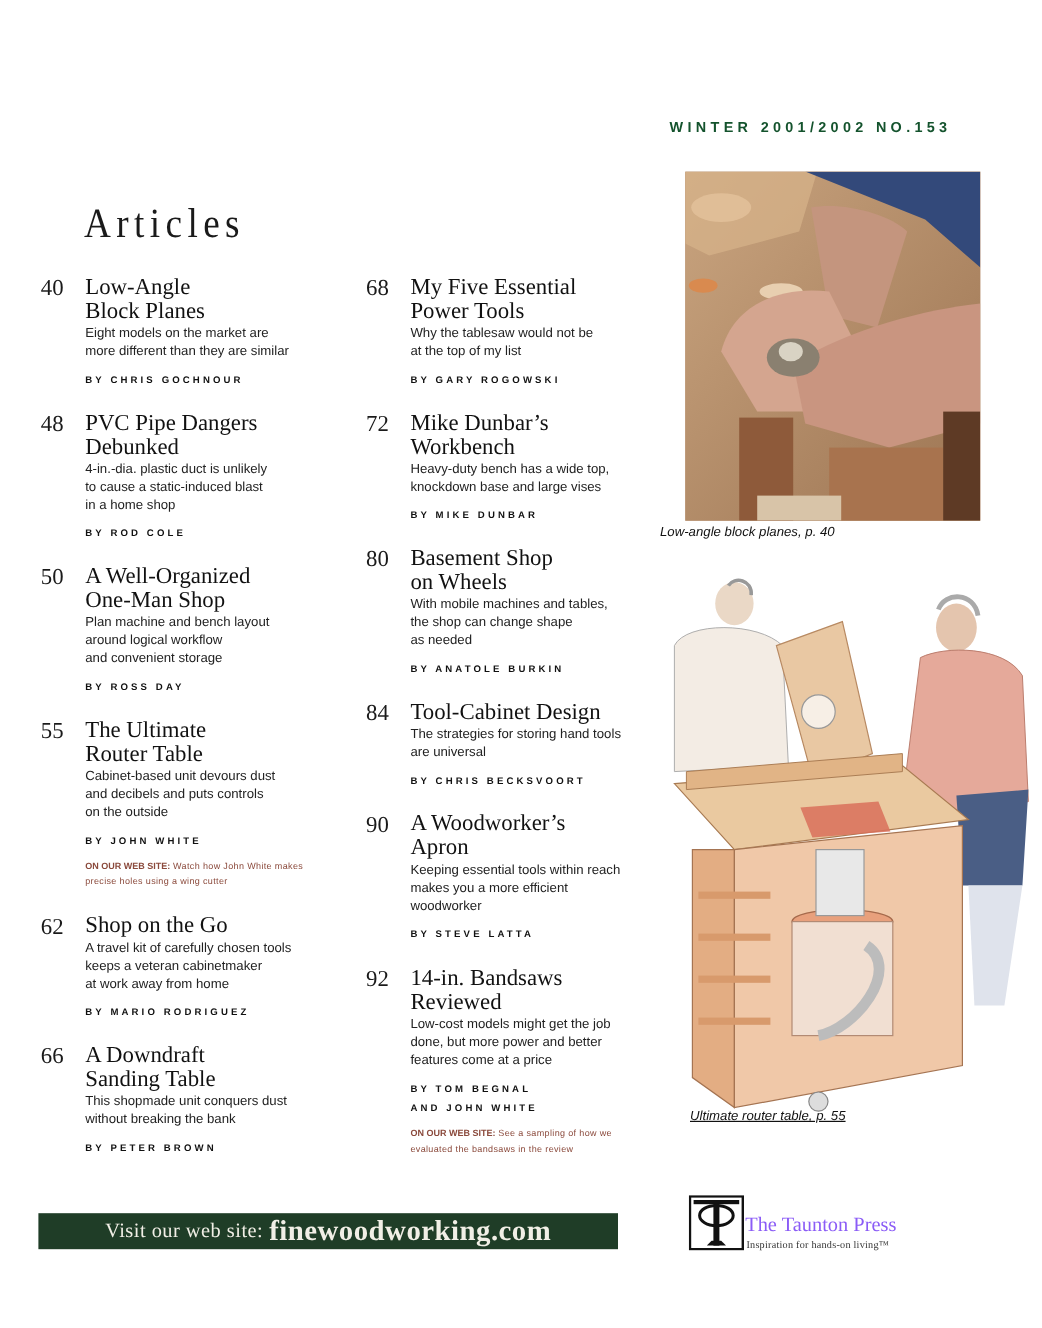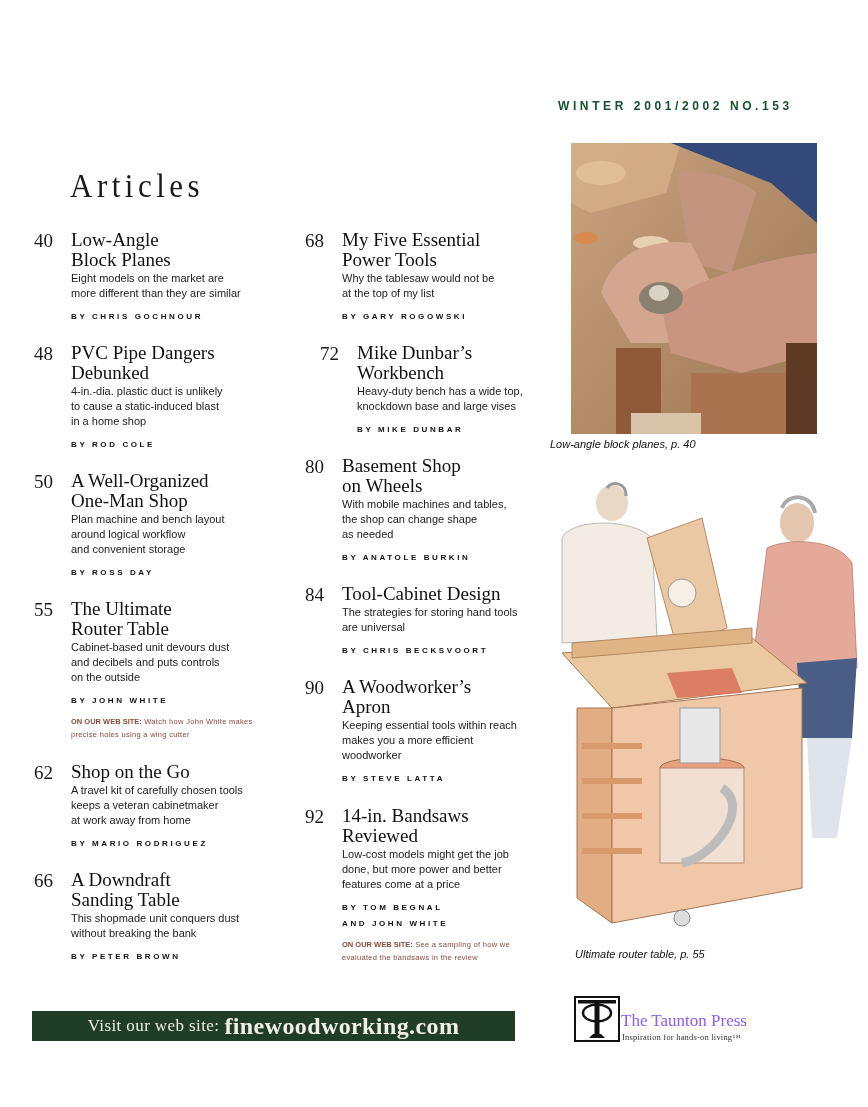--- a/index.html
+++ b/index.html
@@ -86,21 +86,21 @@
 
 <div class="article" style="left:305px; top:230px;">
   <div class="num">68</div>
   <div class="body">
     <div class="title"><span>My Five Essential</span><br><span>Power Tools</span></div>
     <div class="dek"><span>Why the tablesaw would not be</span><br><span>at the top of my list</span></div>
     <div class="byline">BY GARY ROGOWSKI</div>
   </div>
 </div>
 
-<div class="article" style="left:320px; top:343px;">
+<div class="article" style="left:305px; top:343px;">
   <div class="num">72</div>
   <div class="body">
     <div class="title"><span>Mike Dunbar’s</span><br><span>Workbench</span></div>
     <div class="dek"><span>Heavy-duty bench has a wide top,</span><br><span>knockdown base and large vises</span></div>
     <div class="byline">BY MIKE DUNBAR</div>
   </div>
 </div>
 
 <div class="article" style="left:305px; top:456px;">
   <div class="num">80</div>
@@ -194,21 +194,21 @@
     <rect x="30" y="335" width="60" height="6" fill="#d89a6c"></rect>
     <rect x="30" y="370" width="60" height="6" fill="#d89a6c"></rect>
 
     <ellipse cx="150" cy="290" rx="42" ry="10" fill="#e8a07c" stroke="#a56a4c"></ellipse>
     <rect x="108" y="290" width="84" height="95" fill="#f1dfd2" stroke="#b28a74"></rect>
     <path d="M170 310 C200 330 160 380 130 385" stroke="#bcbcbc" stroke-width="9" fill="none"></path>
     <rect x="128" y="230" width="40" height="55" fill="#e8e8e8" stroke="#999"></rect>
     <circle cx="130" cy="440" r="8" fill="#ddd" stroke="#888"></circle>
   </svg>
 </div>
-<div class="caption" style="left:575px; top:948px;">Ultimate router table, p. 55</div>
+<div class="caption" style="left:575px; top:924px;text-decoration:underline;">Ultimate router table, p. 55</div>
 
 <div class="banner">
   <span>Visit our web site:</span>
   <b>finewoodworking.com</b>
 </div>
 
 <div class="logo">
   <svg width="46" height="46" viewBox="0 0 46 46">
     <rect x="1" y="1" width="44" height="44" fill="#fff" stroke="#111" stroke-width="2"></rect>
     <rect x="4" y="4" width="38" height="3.5" fill="#111"></rect>

